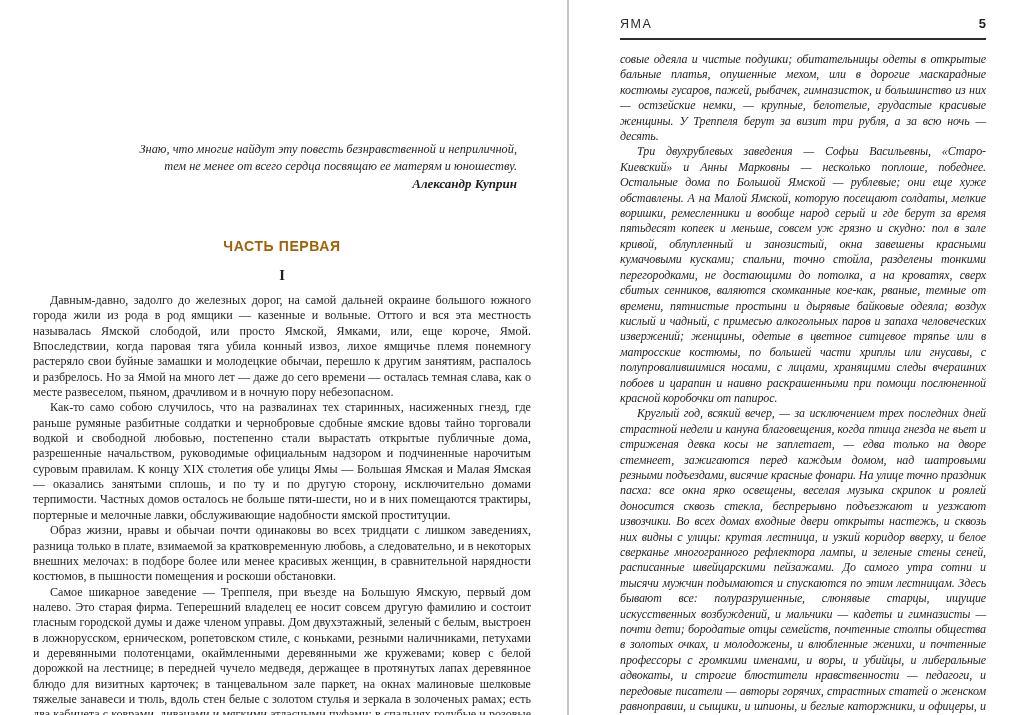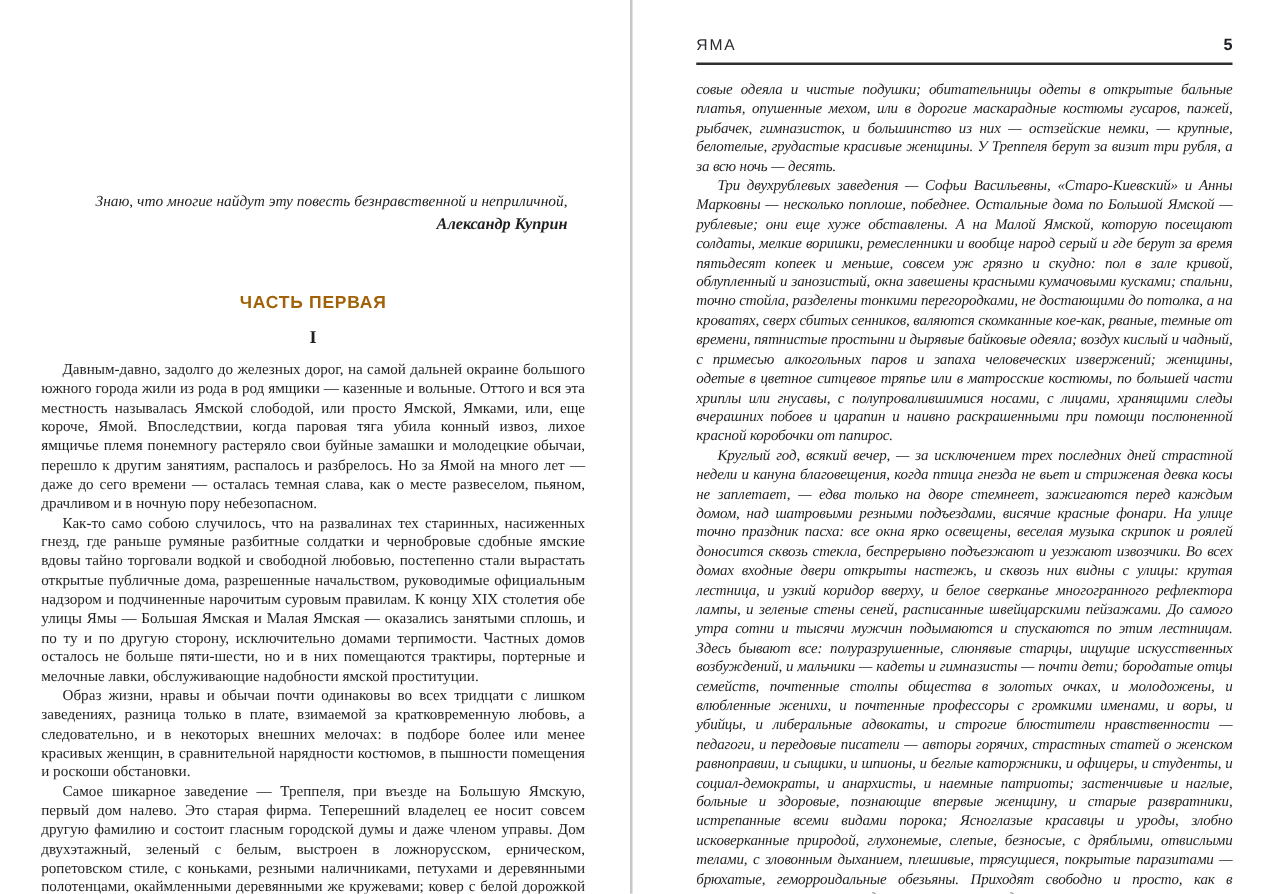--- a/index.html
+++ b/index.html
@@ -13,32 +13,32 @@
     display: flex;
     width: 1022px;
     height: 715px;
     background: #ffffff;
   }
   .page {
     height: 715px;
     overflow: hidden;
   }
   .page-left {
-    width: 504px;
-    padding: 12px 36px 0 33px;
+    width: 567px;
+    padding: 0 36px 0 33px;
   }
   .page-divider {
     width: 2px;
     height: 715px;
     background: #c6c6c6;
     flex: 0 0 auto;
   }
   .page-right {
     flex: 1;
-    padding: 12px 36px 0 51px;
+    padding: 0 36px 0 51px;
     border-radius: 23px;
   }
   
   .epigraph {
     margin-top: 141px;
     margin-right: 14px;
     text-align: right;
     font-style: italic;
     font-size: 12.3px;
     line-height: 17px;
@@ -95,20 +95,21 @@
   .body-text-right { margin-top: 12px; }
 </style>
 </head>
 <body>
 
 <div class="spread">
 
   <div class="page page-left">
     <div class="epigraph">
       <div>Знаю, что многие найдут эту повесть безнравственной и неприличной,</div>
+      <div>тем не менее от всего сердца посвящаю ее матерям и юношеству.</div>
       <div class="epigraph-author">Александр Куприн</div>
     </div>
 
     <div class="part-heading">ЧАСТЬ ПЕРВАЯ</div>
     <div class="chapter-number">I</div>
 
     <div class="body-text">
       <p>Давным-давно, задолго до железных дорог, на самой дальней окраине большого южного города жили из рода в род ямщики — казенные и вольные. Оттого и вся эта местность называлась Ямской слободой, или просто Ямской, Ямками, или, еще короче, Ямой. Впоследствии, когда паровая тяга убила конный извоз, лихое ямщичье племя понемногу растеряло свои буйные замашки и молодецкие обычаи, перешло к другим занятиям, распалось и разбрелось. Но за Ямой на много лет — даже до сего времени — осталась темная слава, как о месте развеселом, пьяном, драчливом и в ночную пору небезопасном.</p>
       <p>Как-то само собою случилось, что на развалинах тех старинных, насиженных гнезд, где раньше румяные разбитные солдатки и чернобровые сдобные ямские вдовы тайно торговали водкой и свободной любовью, постепенно стали вырастать открытые публичные дома, разрешенные начальством, руководимые официальным надзором и подчиненные нарочитым суровым правилам. К концу XIX столетия обе улицы Ямы — Большая Ямская и Малая Ямская — оказались занятыми сплошь, и по ту и по другую сторону, исключительно домами терпимости. Частных домов осталось не больше пяти-шести, но и в них помещаются трактиры, портерные и мелочные лавки, обслуживающие надобности ямской проституции.</p>
       <p>Образ жизни, нравы и обычаи почти одинаковы во всех тридцати с лишком заведениях, разница только в плате, взимаемой за кратковременную любовь, а следовательно, и в некоторых внешних мелочах: в подборе более или менее красивых женщин, в сравнительной нарядности костюмов, в пышности помещения и роскоши обстановки.</p>

